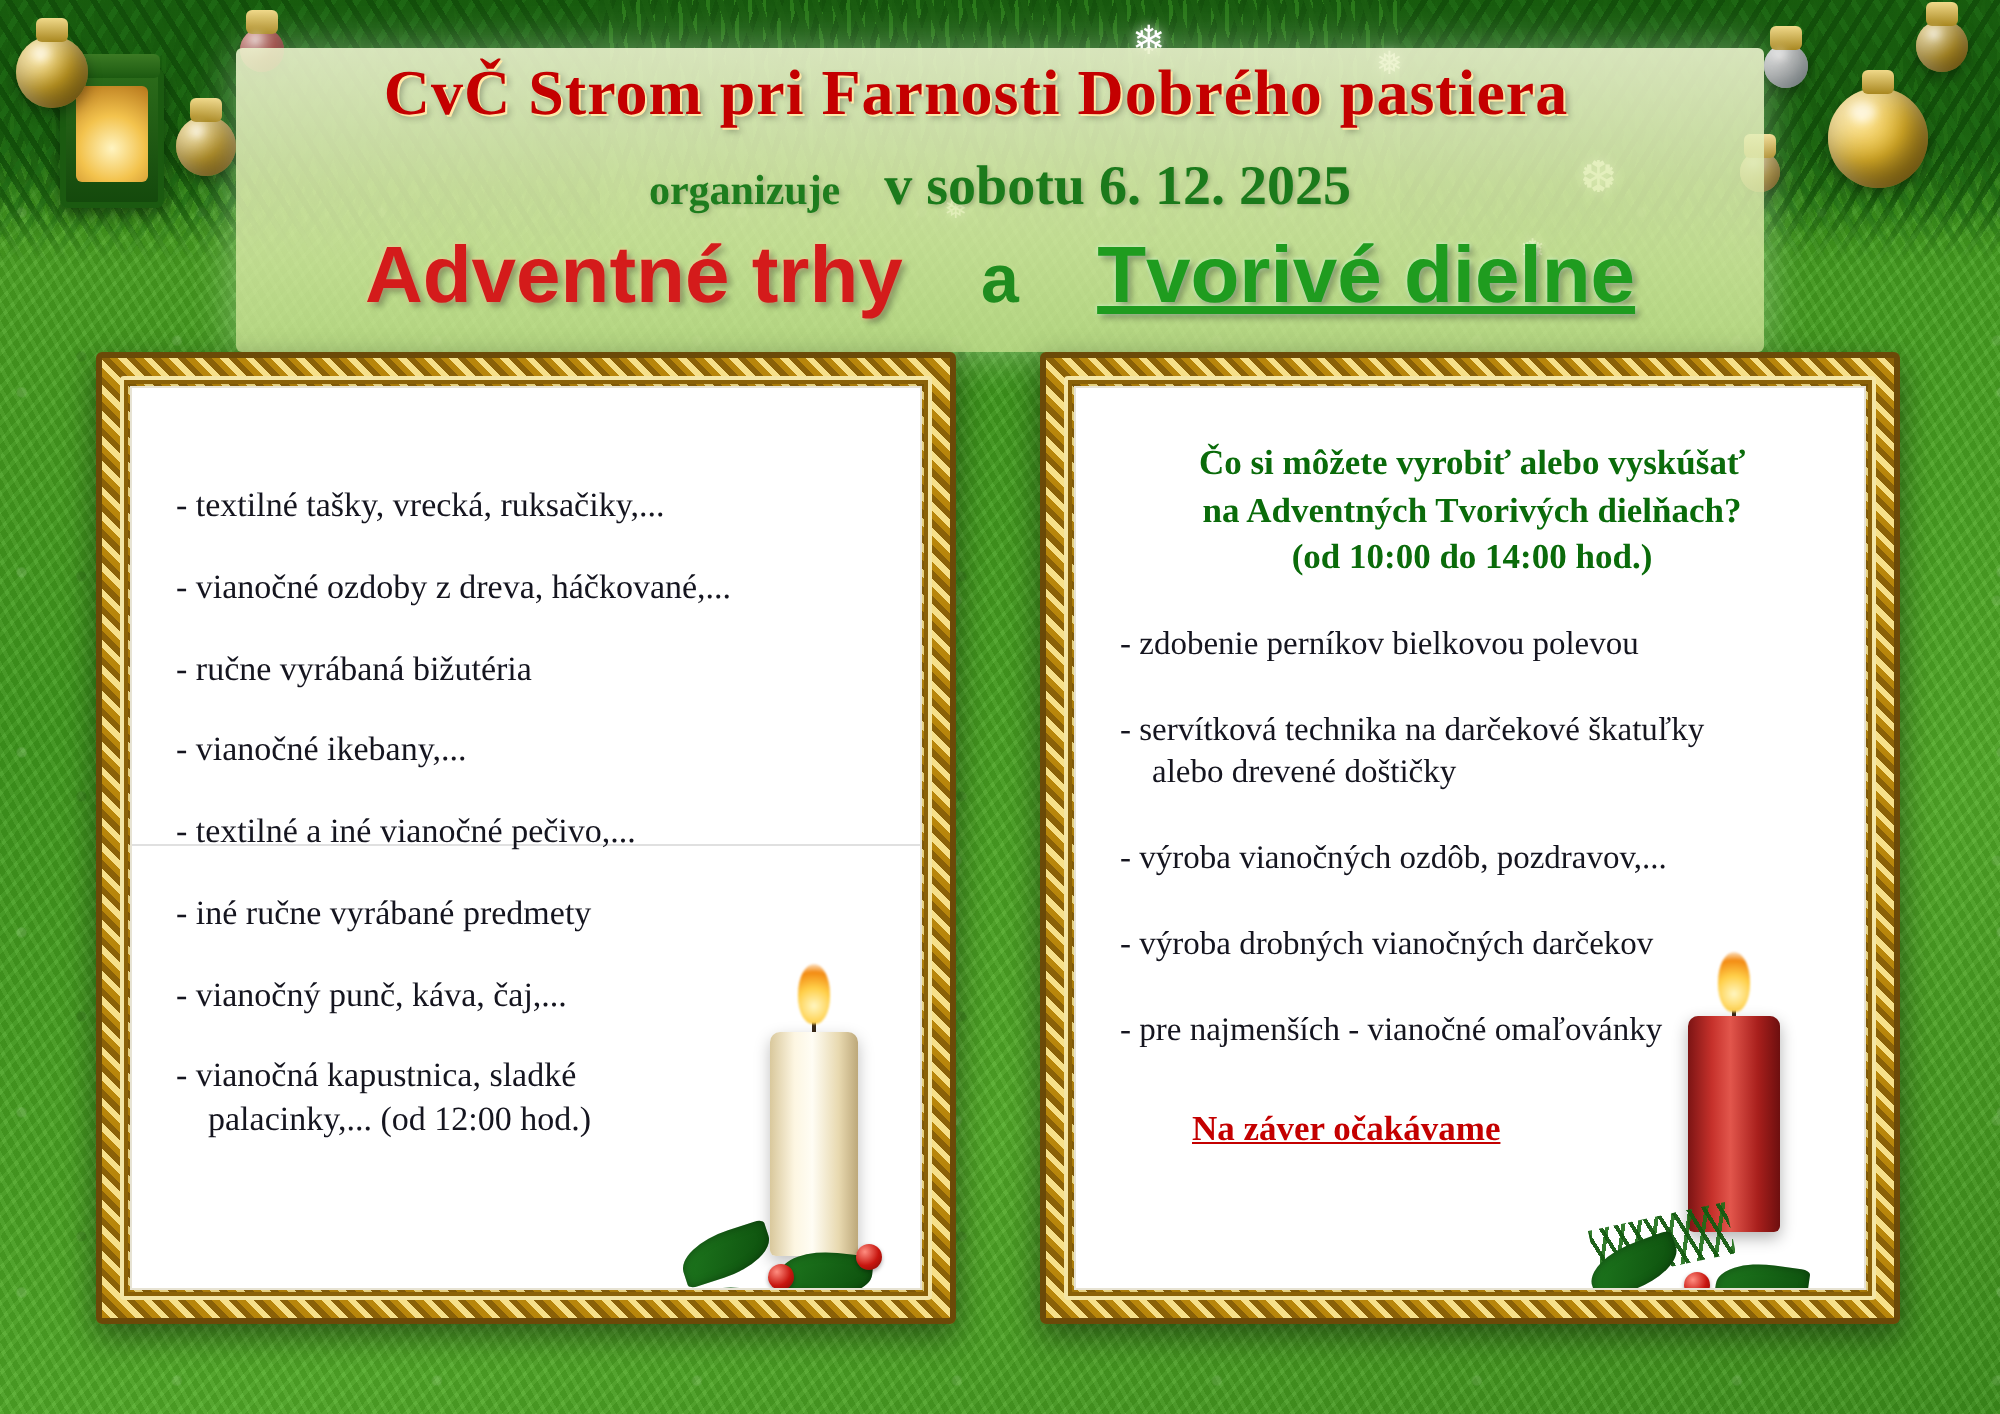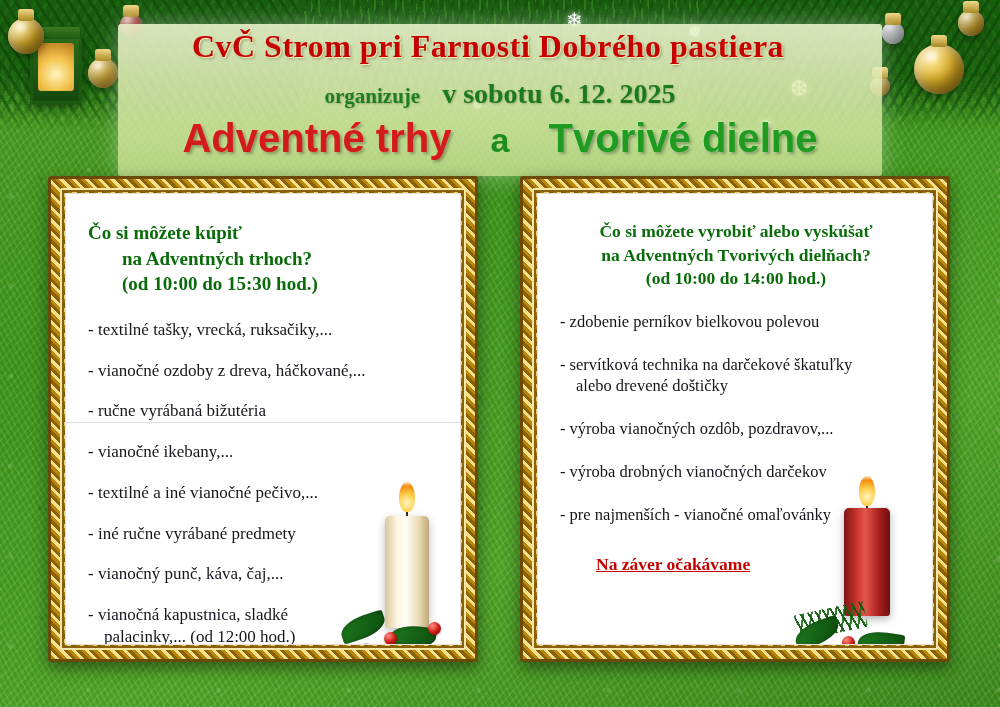--- a/index.html
+++ b/index.html
@@ -197,20 +197,21 @@
     text-shadow: 2px 2px 3px rgba(0,0,0,0.3), 0 0 2px #ffd5a0;
   }
   .big-row .amp {
     color: #1f8c1f;
     margin: 0 28px;
     font-size: 34px;
   }
   .big-row .ev2 {
     color: #1f9c1f;
     text-shadow: 2px 2px 3px rgba(0,0,0,0.3), 0 0 2px #d8ffd8;
+    text-decoration: underline;
   }
 
   
   .panel {
     position: absolute;
     top: 176px;
     width: 430px;
     height: 486px;
     padding: 9px;
     background:
@@ -418,25 +419,20 @@
       <span class="amp">a</span>
       <span class="ev2">Tvorivé dielne</span>
     </div>
   </div>
 
   <div class="panel" id="panel-left">
     <div class="inner-bevel"></div>
     <div class="sheet">
       <div class="sheet-inner">
         <div class="crease"></div>
-        <div class="q-title">
-          <span>Čo si môžete kúpiť</span>
-          <span class="l2">na Adventných trhoch?</span>
-          <span class="l3">(od 10:00 do 15:30 hod.)</span>
-        </div>
         <ul class="items">
           <li>
             <span>- textilné tašky, vrecká, ruksačiky,...</span>
           </li>
           <li>
             <span>- vianočné ozdoby z dreva, háčkované,...</span>
           </li>
           <li>
             <span>- ručne vyrábaná bižutéria</span>
           </li>

